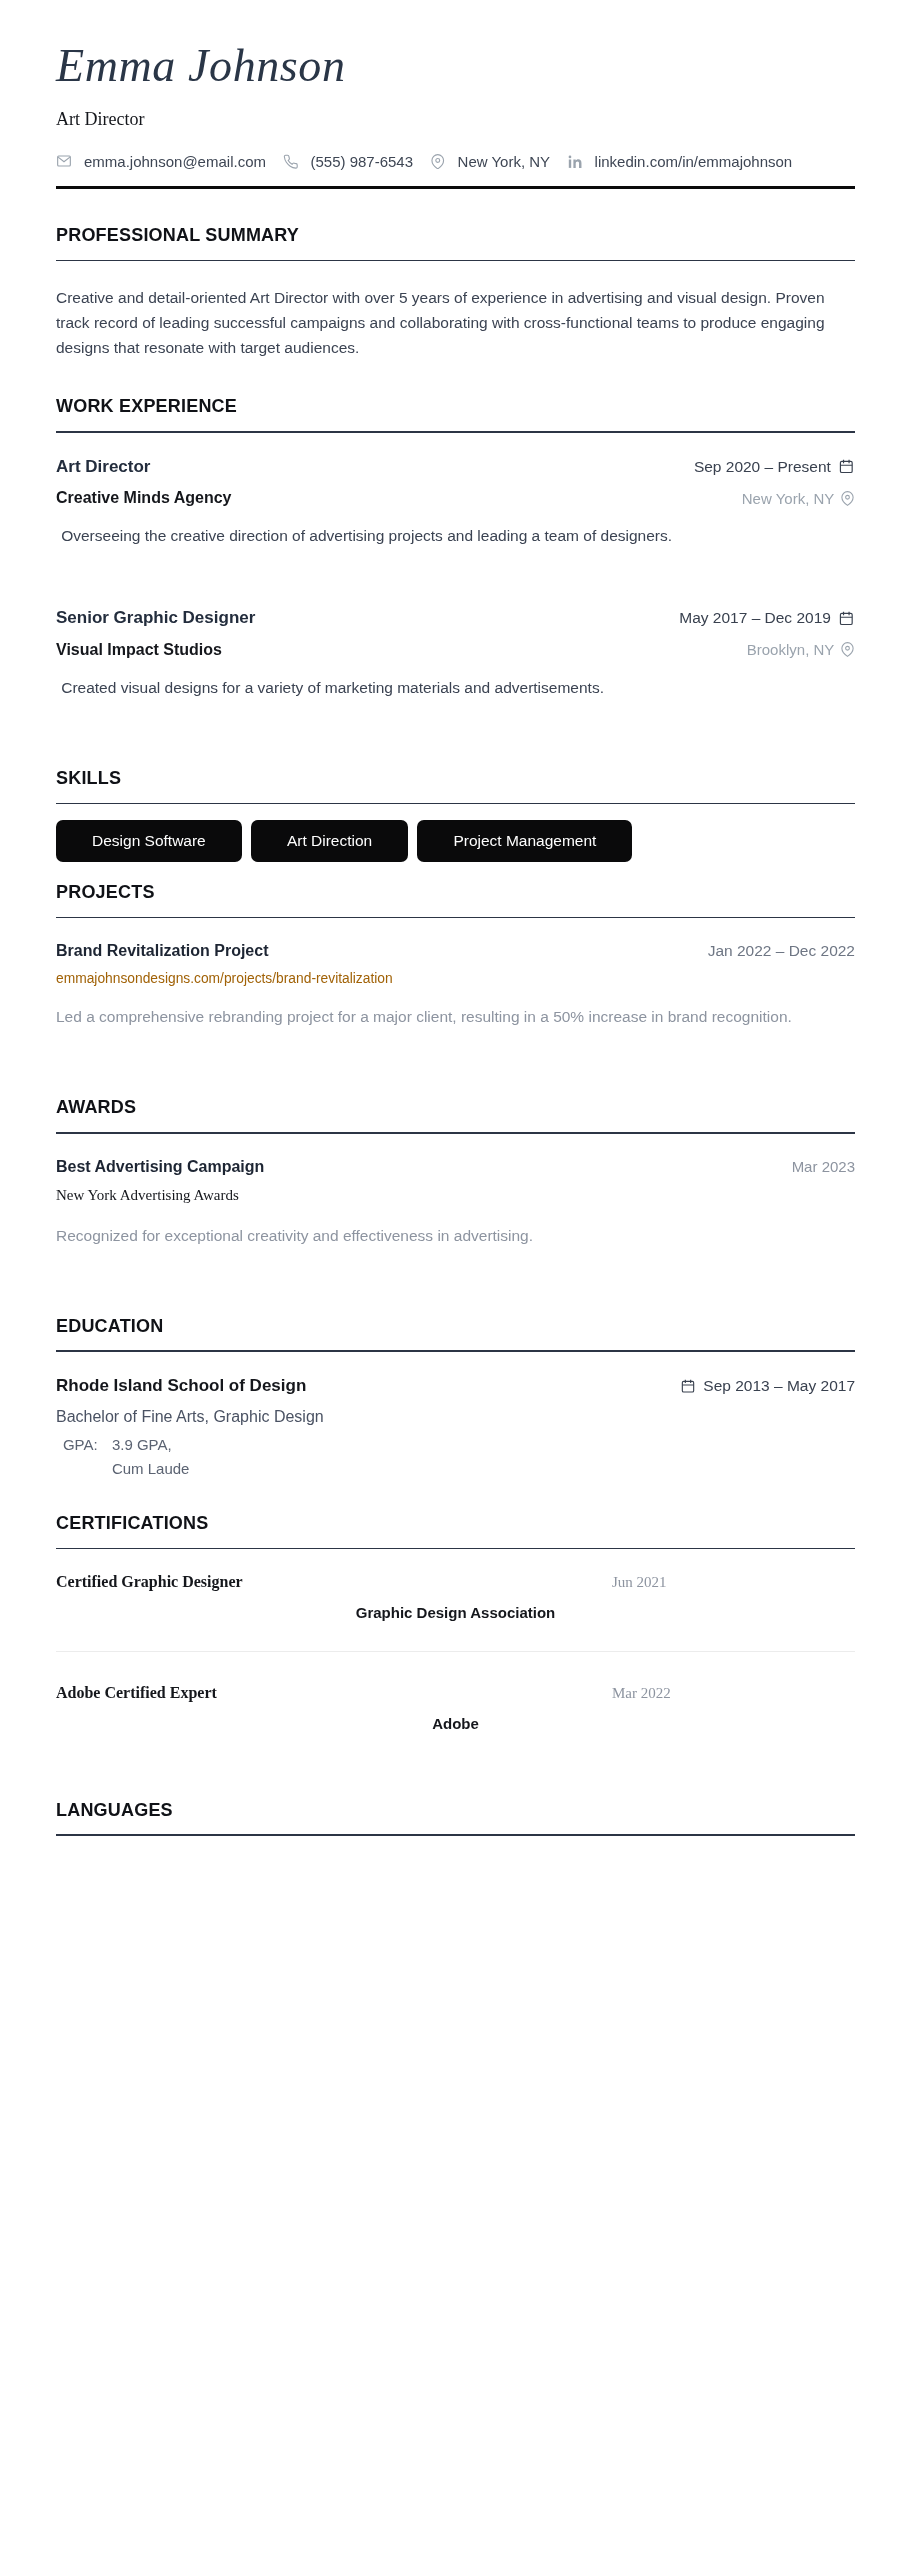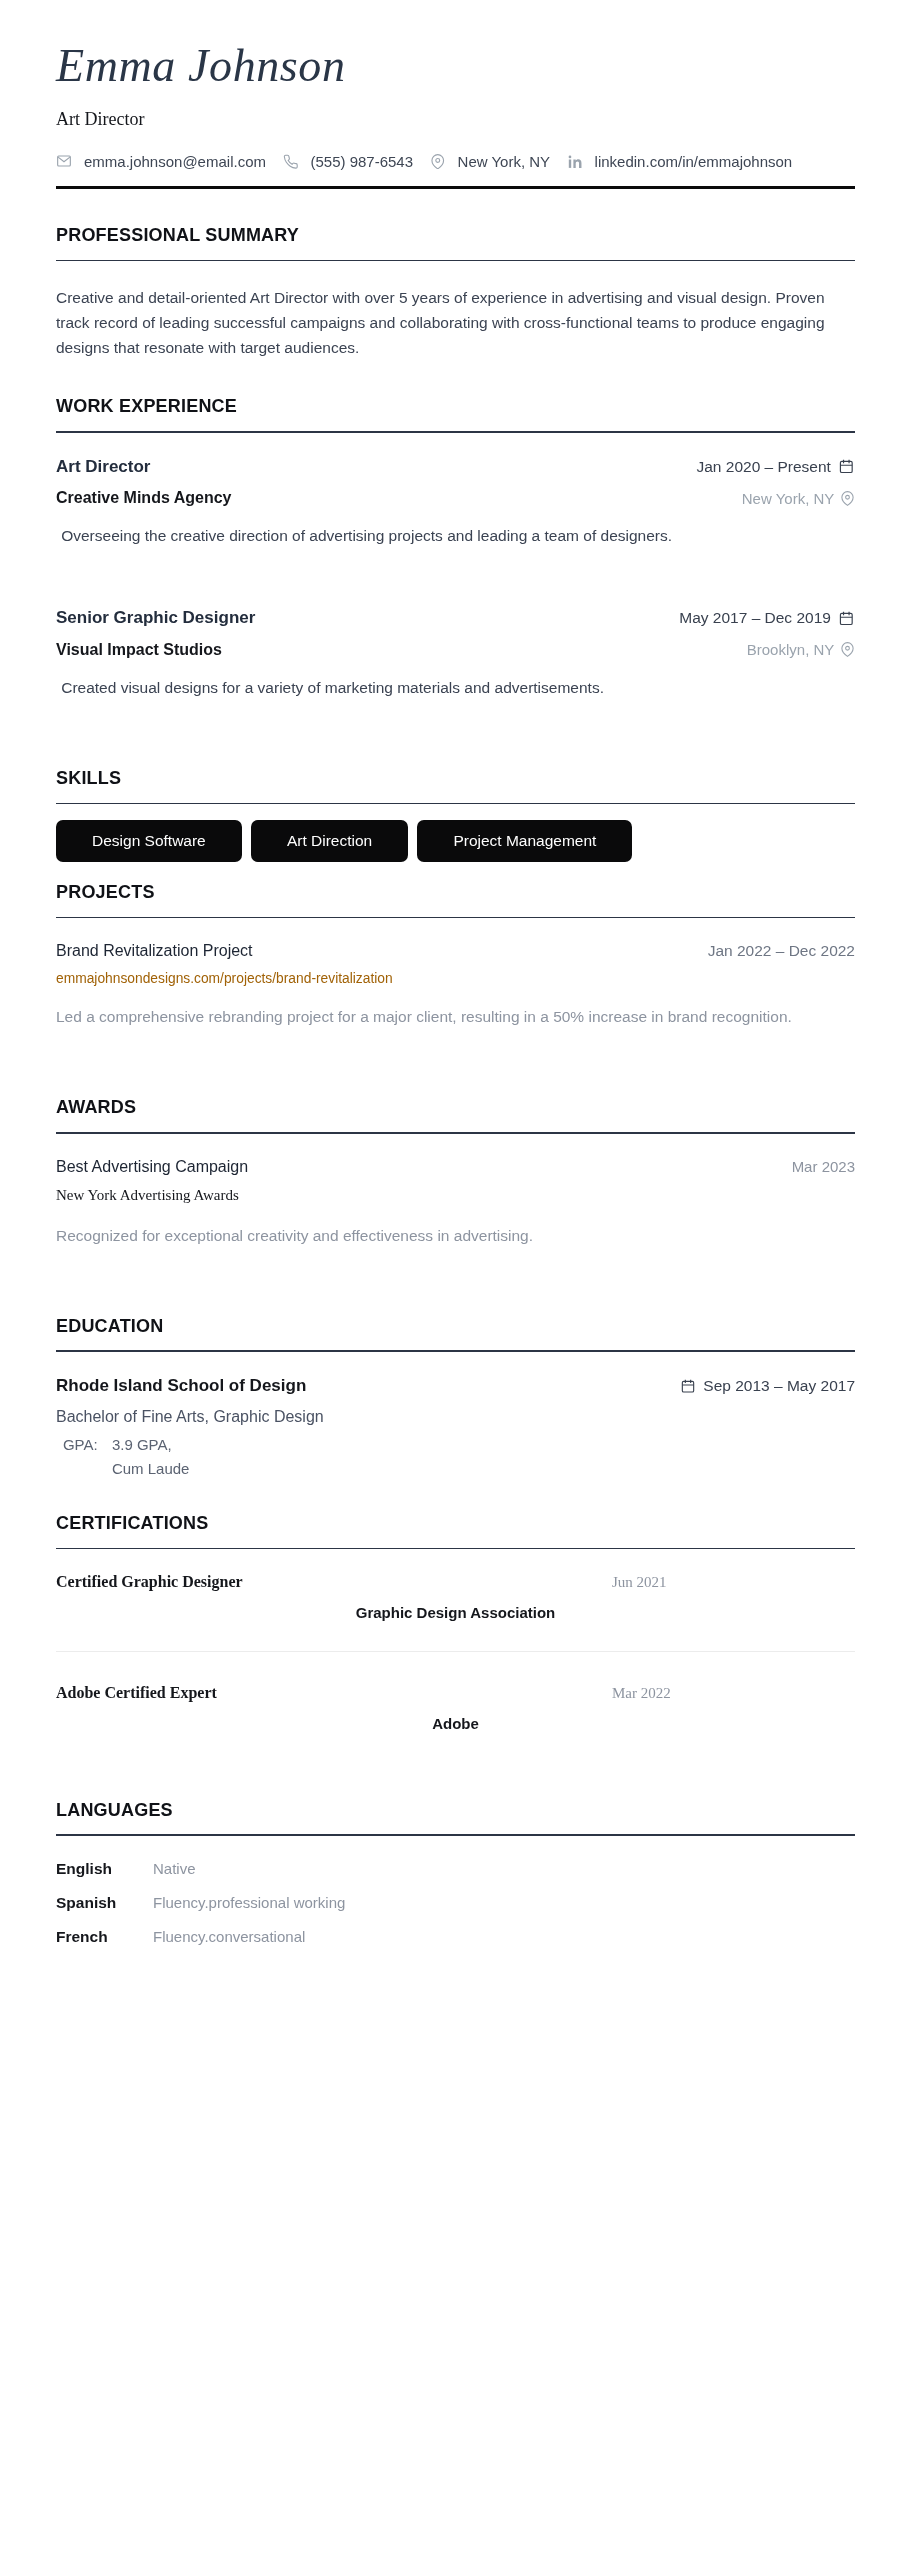--- a/index.html
+++ b/index.html
@@ -78,21 +78,21 @@
   .chip {
     background: #0a0a0b;
     color: #ffffff;
     font-size: 15.5px;
     padding: 12px 36px;
     border-radius: 6.9px;
     white-space: nowrap;
   }
 
   
-  .item-title { font-size: 16px; font-weight: 400; color: #1d2533; }
+  .item-title { font-size: 16px; font-weight: 700; color: #1d2533; }
   .date-mid { font-size: 15.5px; color: #6e7684; }
   .date-gray { font-size: 15px; color: #8d94a0; }
   .proj-url { margin-top: 10.3px; font-size: 13.8px; color: #a16207; }
   .desc-gray { margin-top: 19.5px; font-size: 15.5px; line-height: 24px; color: #8d94a0; }
   .award-issuer { margin-top: 11.5px; font-size: 15px; color: #15171c; font-family: Liberation Serif, serif; }
 
   
   .edu-school { font-size: 17px; font-weight: 700; color: #15171c; }
   .edu-degree { margin-top: 11.5px; font-size: 16px; color: #4a5263; }
   .gpa-row { margin-top: 10.3px; display: flex; padding-left: 6.9px; font-size: 15px; color: #5b6372; }
@@ -173,21 +173,21 @@
 
   <section>
     <h2>WORK EXPERIENCE</h2>
     <div class="rule"></div>
     <div class="sec-body">
 
       <article class="job">
         <div class="row">
           <h3 class="entry-title">Art Director</h3>
           <span class="date-dark">
-            <span>Jan 2020 – Present</span>
+            <span>Sep 2020 – Present</span>
             <span>
               <svg width="16.6" height="16.6" viewBox="0 0 24 24" fill="none" stroke="currentColor" stroke-width="1.7">
                   <rect x="3.5" y="5" width="17" height="16" rx="2"></rect>
                   <path d="M8 2.5v5M16 2.5v5M3.5 10.5h17"></path>
                 </svg>
             </span>
           </span>
         </div>
         <div class="row row2">
           <h4 class="entry-company">Creative Minds Agency</h4>
@@ -326,30 +326,16 @@
         </div>
         <p class="cert-issuer">Adobe</p>
       </article>
 
     </div>
   </section>
 
   <section class="roomy">
     <h2>LANGUAGES</h2>
     <div class="rule"></div>
-    <div class="sec-body">
-      <div class="lang-row">
-        <span class="lang-name">English</span>
-        <span class="lang-level">Native</span>
-      </div>
-      <div class="lang-row">
-        <span class="lang-name">Spanish</span>
-        <span class="lang-level">Fluency.professional working</span>
-      </div>
-      <div class="lang-row">
-        <span class="lang-name">French</span>
-        <span class="lang-level">Fluency.conversational</span>
-      </div>
-    </div>
   </section>
 
 </main>
 
 
 </body></html>

